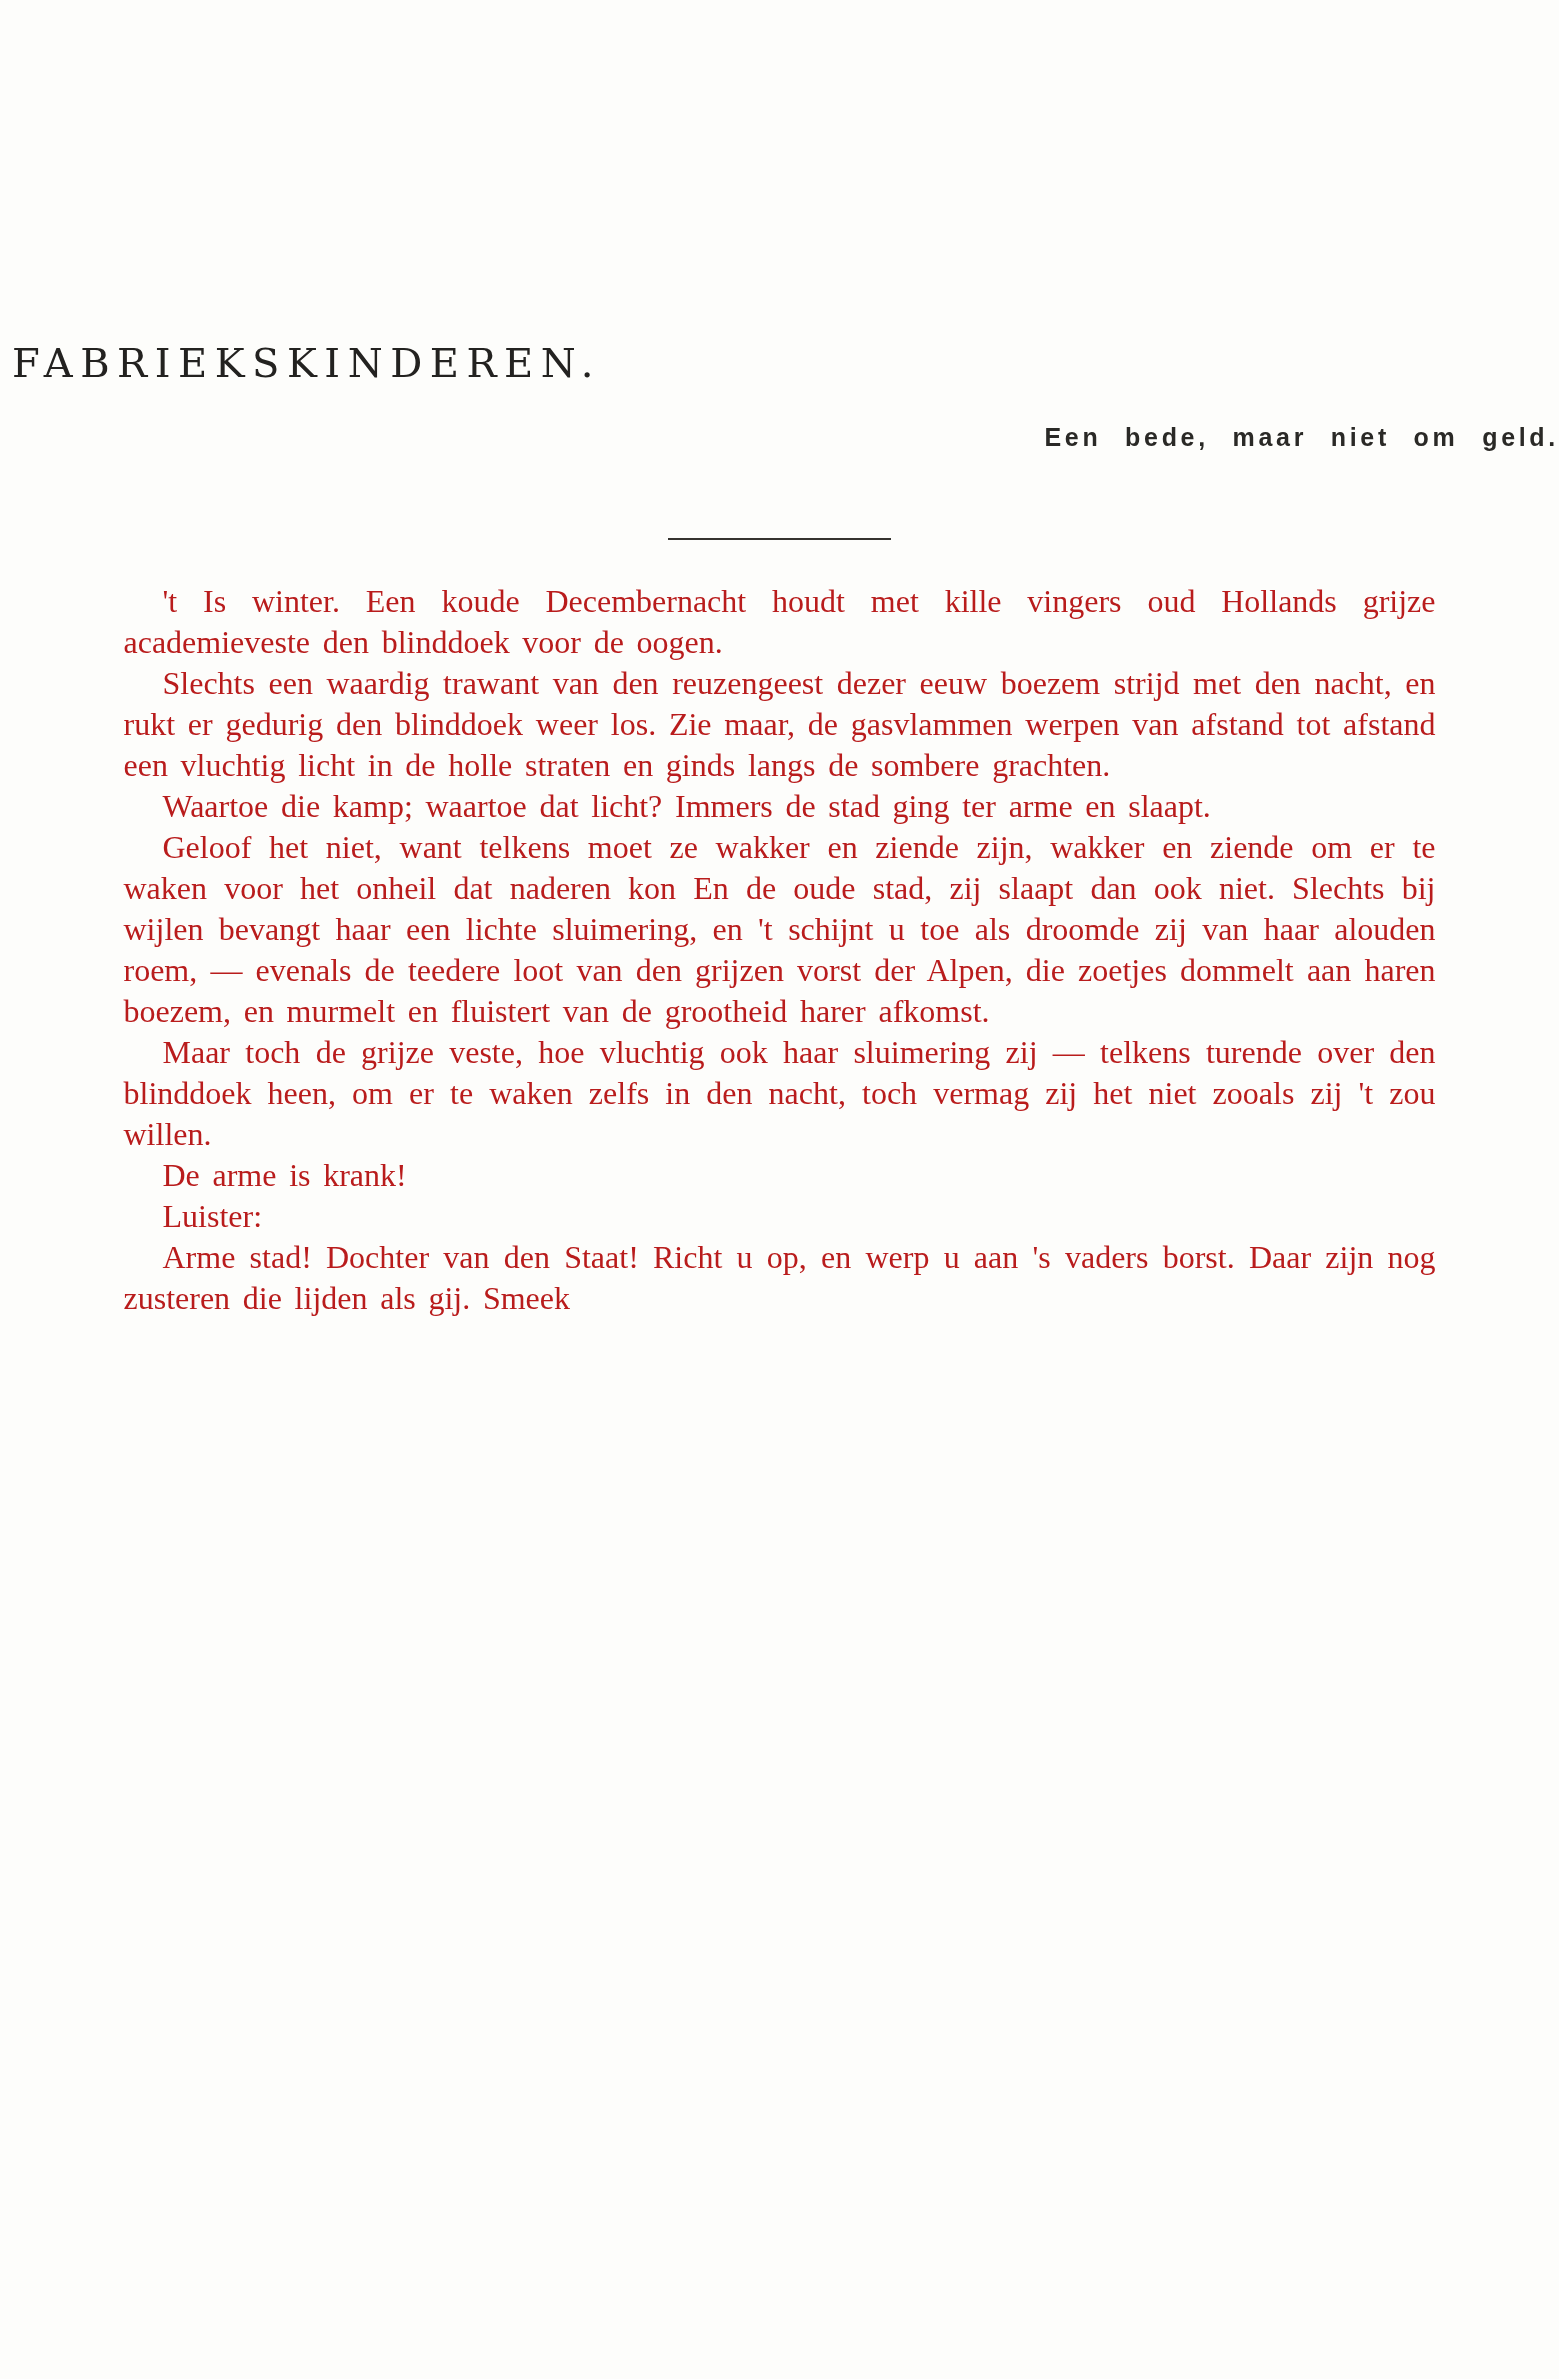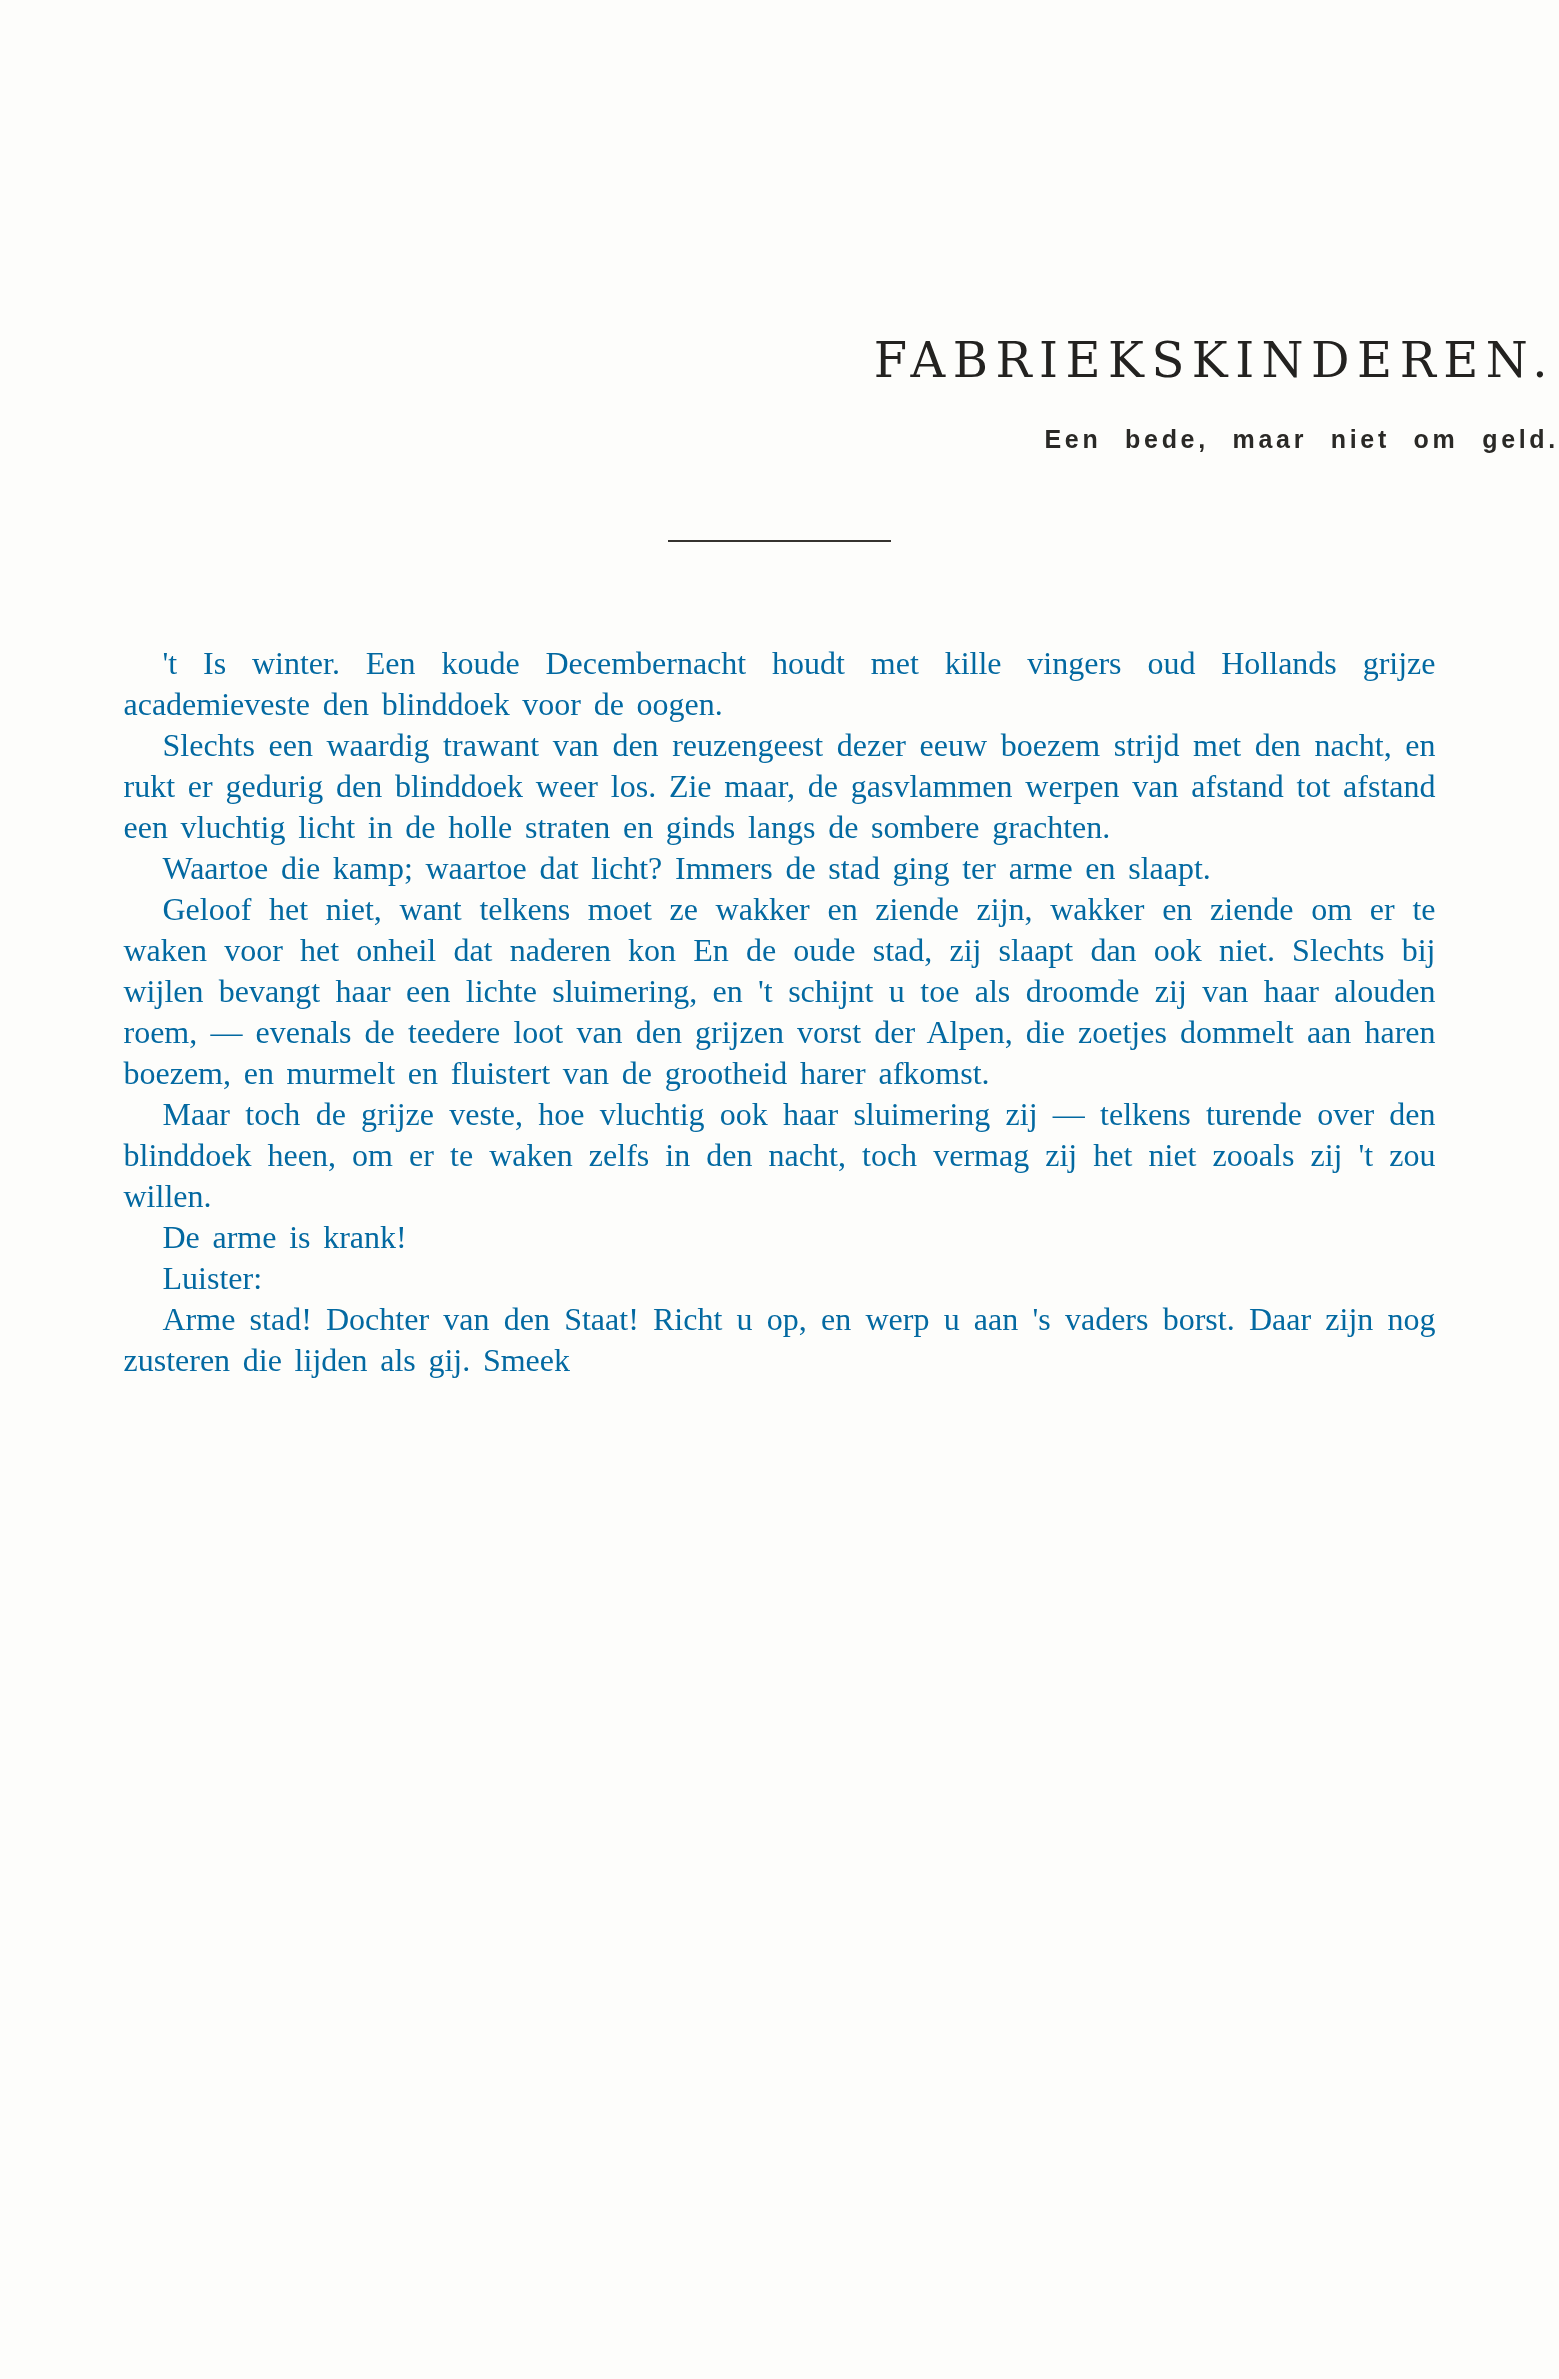--- a/index.html
+++ b/index.html
@@ -12,26 +12,26 @@
       width: 1559px;
       height: 2380px;
       margin: 0 auto;
       background: #fdfdfb;
       color: #1e1d1b;
       font-family: "Liberation Serif", serif;
       overflow: hidden;
       box-shadow: 0 0 11.2px rgba(0,0,0,0.25);
     }
     .title {
-      margin: 4px;
+      margin: 12px;
       padding-top: 328px;
-      text-align: right;
+      text-align: left;
       font-family: "DejaVu Serif", serif;
       font-weight: normal;
-      font-size: 48px;
+      font-size: 40px;
       letter-spacing: 7.5px;
       color: #232220;
     }
     .subtitle {
       margin-top: 37px;
       text-align: right;
       font-family: "Liberation Sans", sans-serif;
       font-weight: bold;
       font-size: 25px;
       letter-spacing: 3.7px;
@@ -40,25 +40,25 @@
     }
     .divider {
       width: 223px;
       height: 0;
       border: none;
       border-top: 2.8px solid #35332f;
       margin: 86px auto 0 auto;
     }
     .body-text {
       width: 1312px;
-      margin: 101px auto 0 auto;
+      margin: 41px auto 0 auto;
       font-size: 32px;
       line-height: 41px;
       text-align: justify;
-      color: #0369a1;
+      color: #b91c1c;
     }
     .body-text p {
       margin: 0;
       padding: 0;
       text-indent: 39px;
       word-spacing: 4.7px;
       hyphens: none;
     }
   </style>
 </head>

